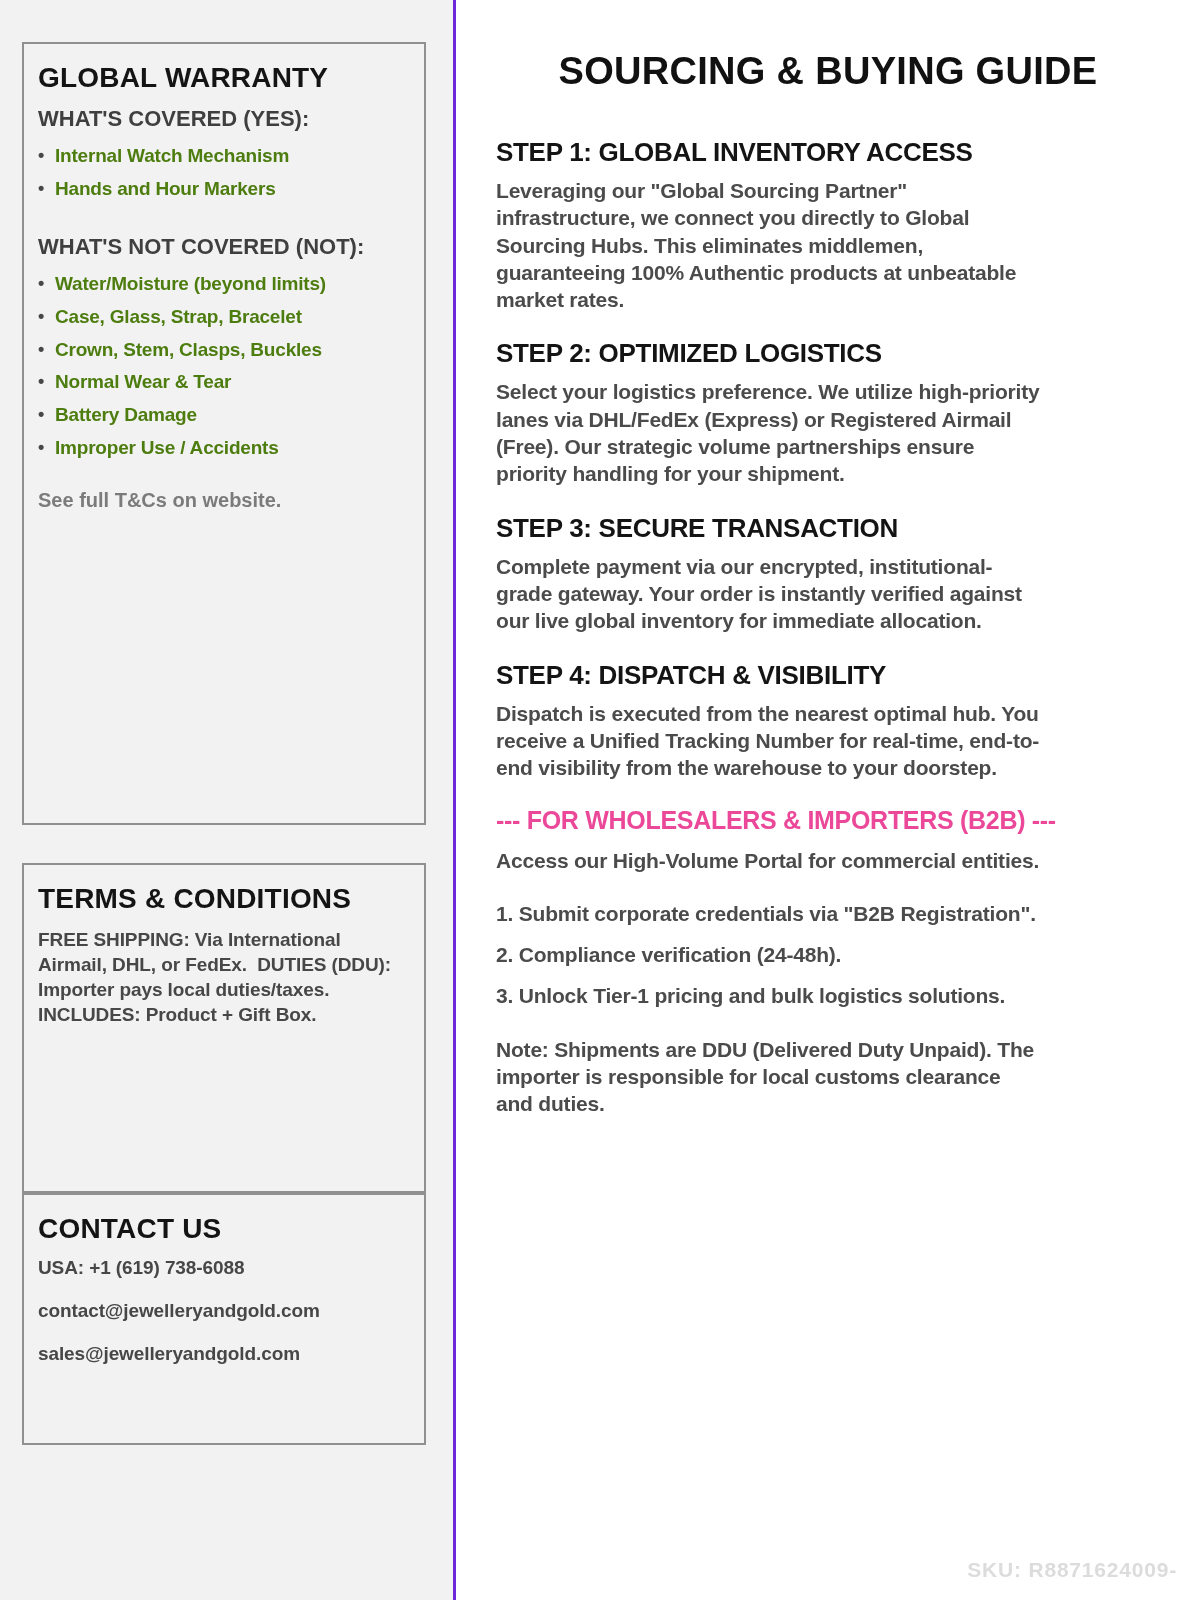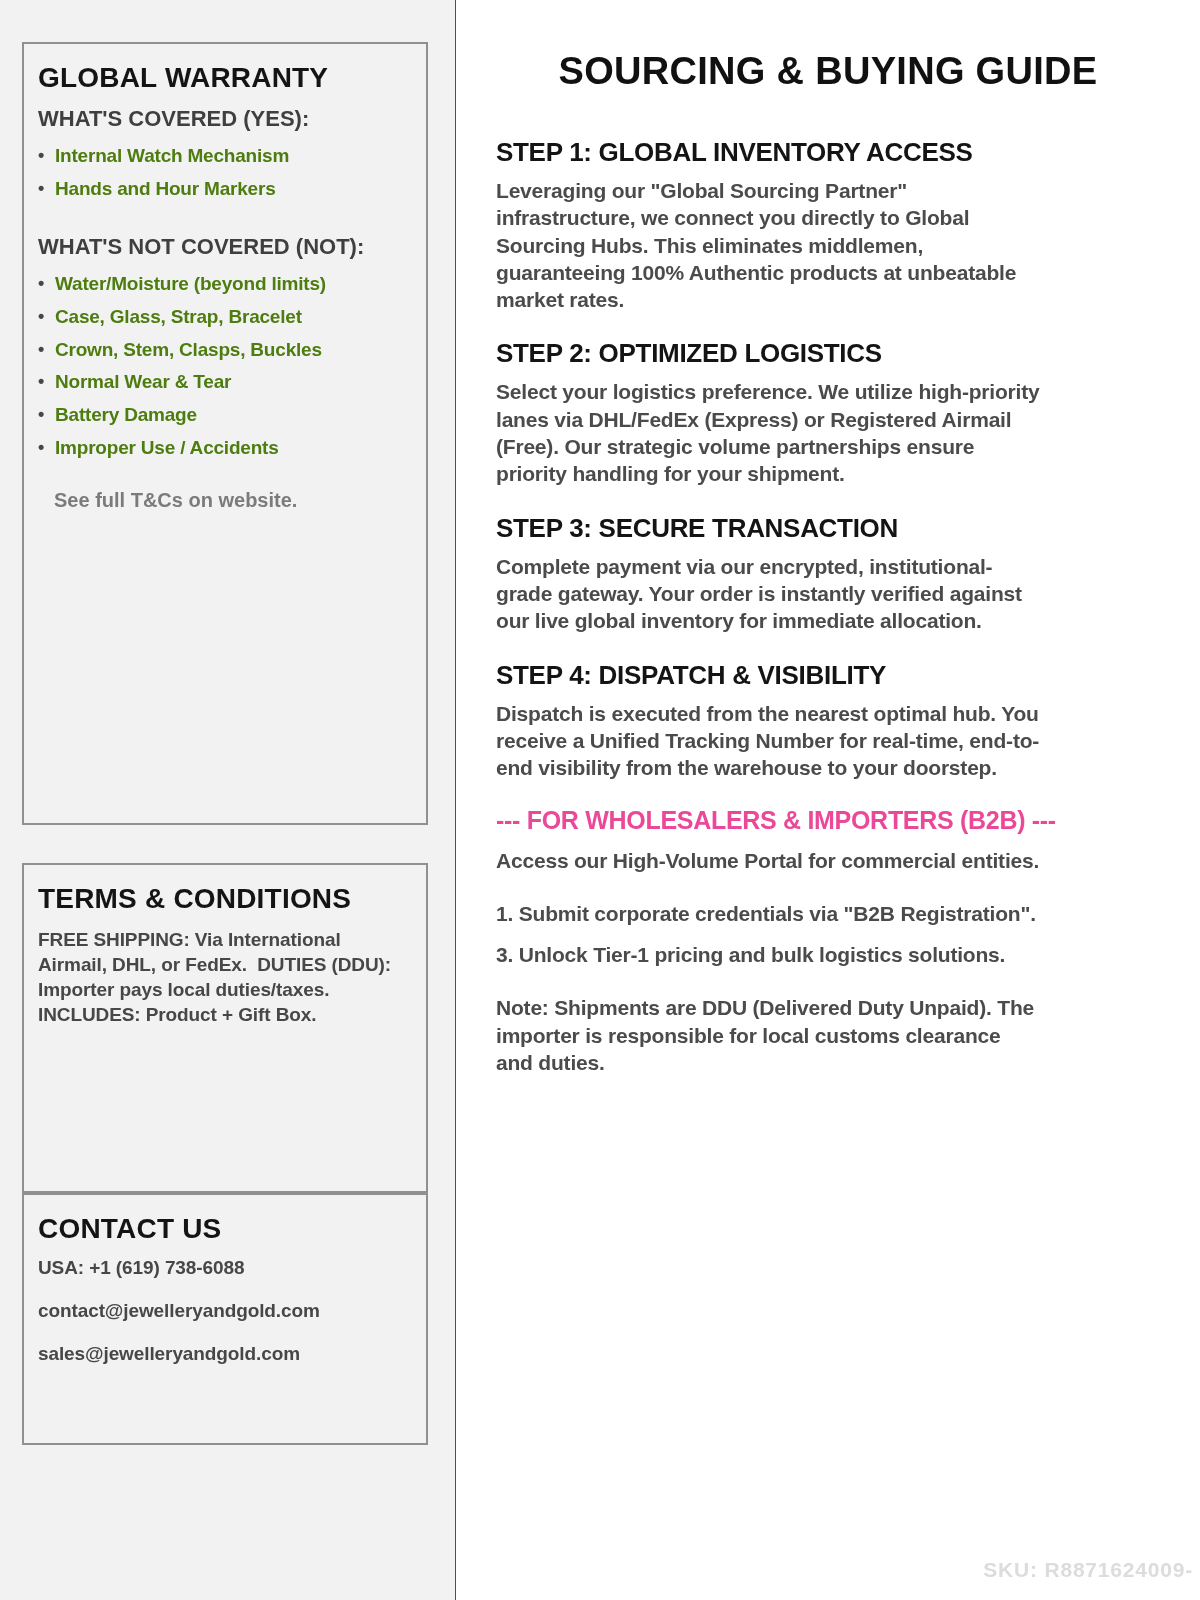--- a/index.html
+++ b/index.html
@@ -9,21 +9,21 @@
     font-family: "Liberation Sans", sans-serif;
     overflow: hidden;
   }
   .page { position: relative; width: 1200px; height: 1600px; background: #ffffff; }
 
   
   .sidebar {
     position: absolute; left: 0; top: 0;
     width: 456px; height: 1600px;
     background: #f2f2f2;
-    border-right: 1px solid #6d28d9;
+    border-right: 3px solid #6d28d9;
     box-sizing: border-box;
     padding: 42px 27px 0 22px;
   }
   .box {
     border: 2px solid #909090;
     box-sizing: border-box;
     padding: 18px 14px;
     background: #f2f2f2;
   }
   .box-warranty { height: 783px; margin-bottom: 38px; }
@@ -46,21 +46,21 @@
     line-height: 1.1; letter-spacing: -0.2px;
     margin-bottom: 12px; padding-left: 17px;
   }
   ul.bullets li::before {
     content: "\2022";
     position: absolute; left: 0; top: 0;
     font-size: 18px; color: #474747;
   }
   .footnote {
     font-size: 20px; font-weight: bold; color: #7b7b7b;
-    margin: 30px 16px 0;
+    margin: 30px 0 0;
   }
   .terms-body {
     font-size: 19px; font-weight: bold; color: #474747;
     line-height: 1.32; letter-spacing: -0.1px;
     white-space: pre-wrap;
     max-width: 358px;
     margin: 4px 0 0;
   }
   .contact-row {
     font-size: 19px; font-weight: bold; color: #474747;
@@ -94,21 +94,21 @@
   }
   .b2b-heading {
     font-size: 25px; font-weight: bold; color: #ec4899;
     letter-spacing: -0.3px;
     margin: 4px 0 12px;
   }
   .b2b-item { margin-bottom: 14px; }
   .b2b-note { margin-top: 26px; }
 
   .sku-label {
-    position: absolute; right: 7px; bottom: 18px;
+    position: absolute; right: 23px; bottom: 18px;
     font-size: 21px; font-weight: bold; color: #dcdcdc;
     letter-spacing: 0.8px;
   }
 </style>
 </head>
 <body>
 
 <div class="page">
 
   <aside class="sidebar">
@@ -166,20 +166,21 @@
 
     <section class="step">
       <h2 class="step-heading">STEP 4: DISPATCH &amp; VISIBILITY</h2>
       <p class="step-body">Dispatch is executed from the nearest optimal hub. You receive a Unified Tracking Number for real-time, end-to-end visibility from the warehouse to your doorstep.</p>
     </section>
 
     <section class="b2b">
       <h2 class="b2b-heading">--- FOR WHOLESALERS &amp; IMPORTERS (B2B) ---</h2>
       <p class="step-body">Access our High-Volume Portal for commercial entities.</p>
       <p class="step-body b2b-item">1. Submit corporate credentials via "B2B Registration".</p>
+      <p class="step-body b2b-item">2. Compliance verification (24-48h).</p>
       <p class="step-body b2b-item">3. Unlock Tier-1 pricing and bulk logistics solutions.</p>
       <p class="step-body b2b-note">Note: Shipments are DDU (Delivered Duty Unpaid). The importer is responsible for local customs clearance and duties.</p>
     </section>
   </main>
 
   <div class="sku-label">SKU: R8871624009-</div>
 
 </div>
 
 </body></html>

